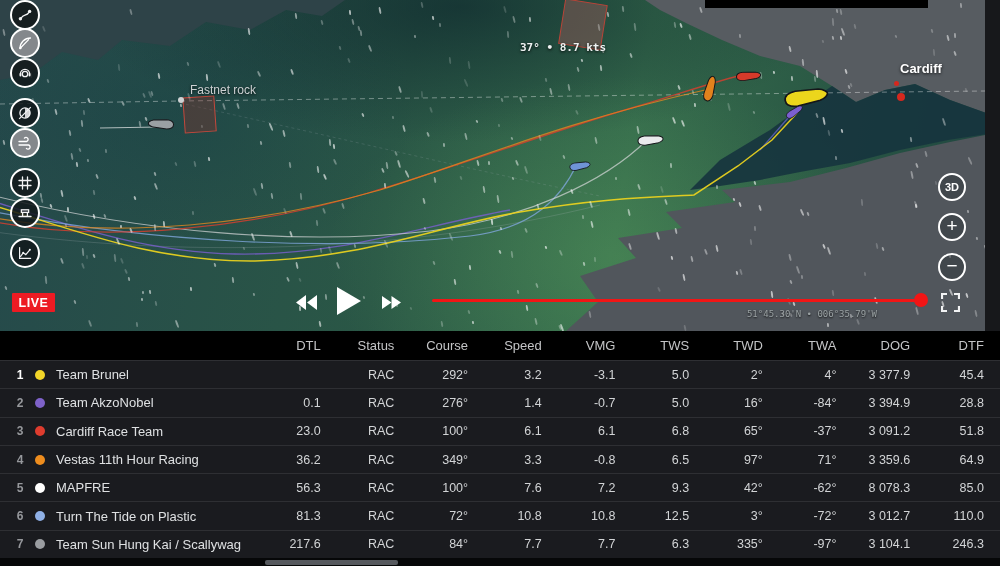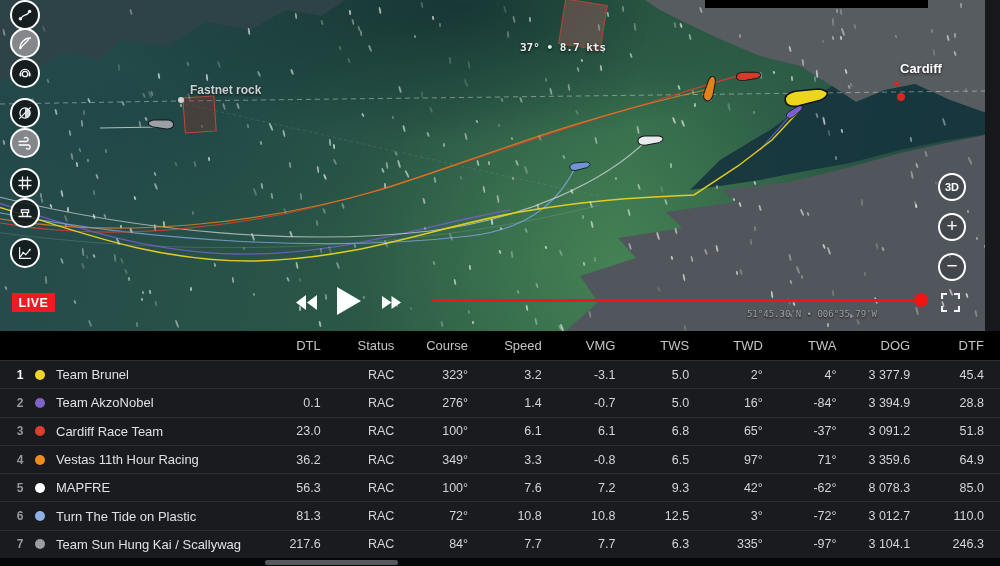--- a/index.html
+++ b/index.html
@@ -14,21 +14,21 @@
     background:
       radial-gradient(420px 260px at 62% 78%, rgba(105,180,100,0.30), transparent 70%),
       radial-gradient(520px 190px at 46% 2%, rgba(6,26,38,0.55), transparent 72%),
       radial-gradient(340px 220px at 18% 34%, rgba(18,58,68,0.35), transparent 70%),
       linear-gradient(100deg,#25494b 0%, #2a5746 40%, #356b4c 62%, #2b5a45 78%, #1e4340 100%);
   }
   .map svg.decor { position:absolute; left:0; top:0; }
   .wind-layer { position:absolute; left:0; top:0; width:1000px; height:331px; pointer-events:none; }
   .wind-layer i { position:absolute; display:block; width:1.6px; background:#fff; border-radius:45%; }
   .boat { position:absolute; pointer-events:auto; }
-  .map-label { position:absolute; color:#ccd0d2; font-size:12px; text-shadow:0 1px 3px rgba(0,0,0,.8); white-space:nowrap;font-weight:bold; }
+  .map-label { position:absolute; color:#ccd0d2; font-size:12px; text-shadow:0 1px 3px rgba(0,0,0,.8); white-space:nowrap; }
   .map-label.cardiff { color:#fff; font-weight:bold; font-size:13px; }
   .waypoint-dot { position:absolute; border-radius:50%; }
   .wind-readout {
     position:absolute; left:520px; top:41px; color:#eef2f2; font-weight:bold;
     font-family:"DejaVu Sans Mono", monospace; font-size:11px; text-shadow:0 1px 3px rgba(0,0,0,.9);
   }
   .coords {
     position:absolute; right:123px; top:309px; color:#9aa1a3; font-size:9px;
     font-family:"DejaVu Sans Mono", monospace; text-shadow:0 1px 2px rgba(0,0,0,.8);
   }
@@ -598,21 +598,21 @@
     </div>
     <div id="tableRows">
         <div class="trow">
           <div class="namecell">
             <span class="rank first">1</span>
             <span class="team-dot" style="background: rgb(242, 213, 41);"></span>
             <span class="team-name">Team Brunel</span>
           </div>
           <span class="cell"></span>
           <span class="cell">RAC</span>
-          <span class="cell">323°</span>
+          <span class="cell">292°</span>
           <span class="cell">3.2</span>
           <span class="cell">-3.1</span>
           <span class="cell">5.0</span>
           <span class="cell">2°</span>
           <span class="cell">4°</span>
           <span class="cell">3 377.9</span>
           <span class="cell">45.4</span>
         </div>
         <div class="trow">
           <div class="namecell">

